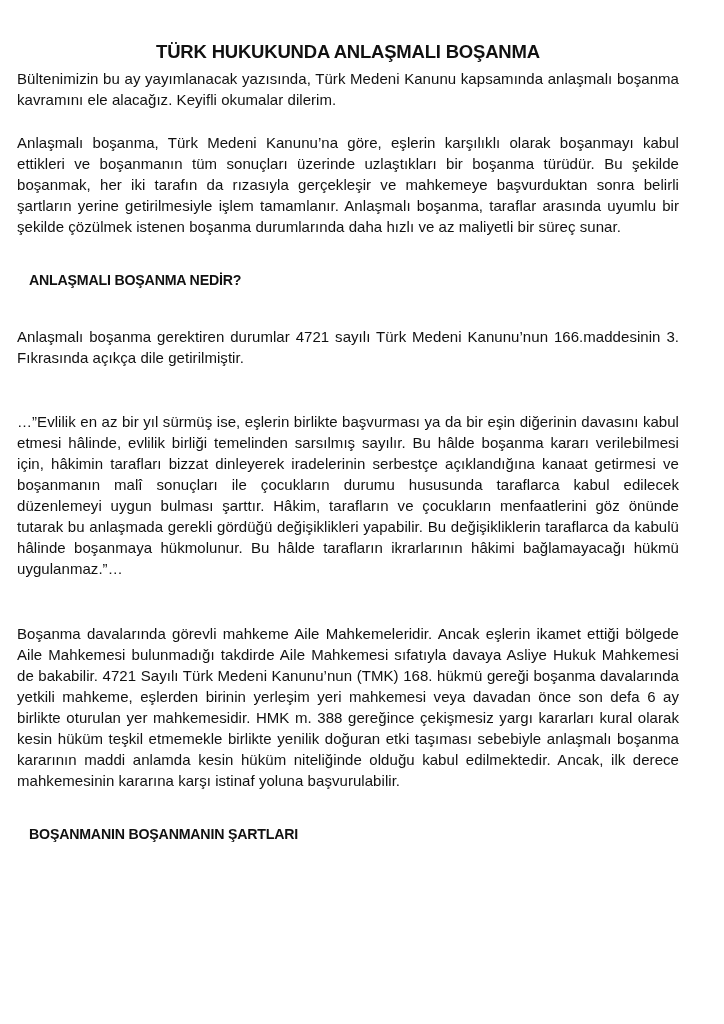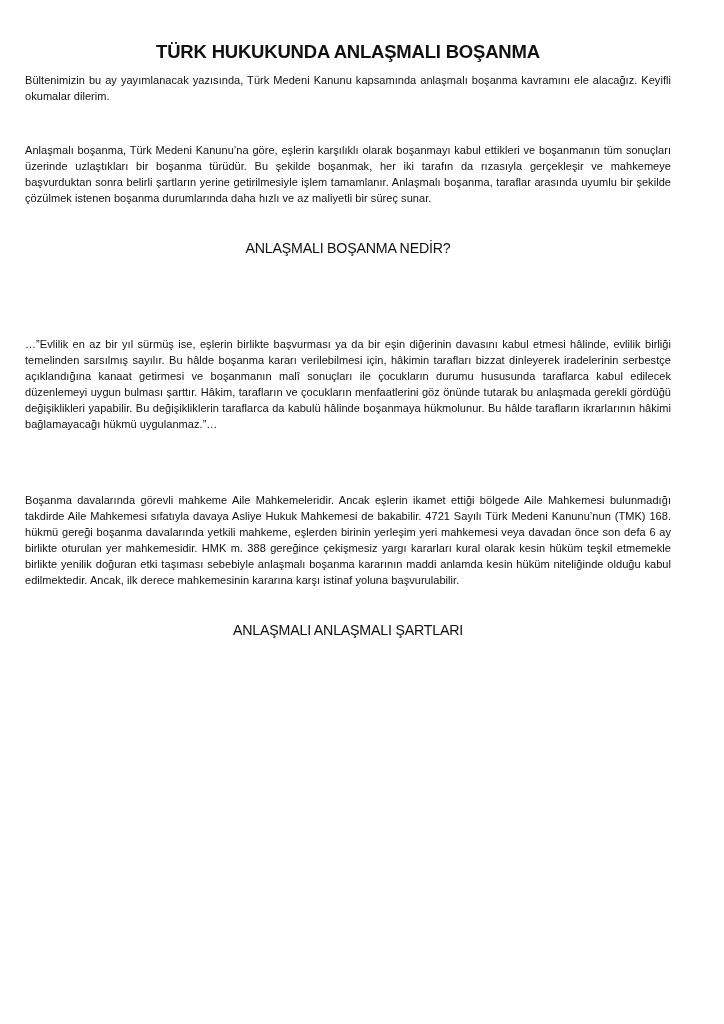--- a/index.html
+++ b/index.html
@@ -22,61 +22,61 @@
     }
     .title {
       text-align: center;
       font-weight: bold;
       font-size: 18.5px;
       line-height: 24px;
       margin: 0 0 4px 0;
       letter-spacing: -0.2px;
     }
     .para {
-      font-size: 11px;
-      line-height: 16px;
+      font-size: 15px;
+      line-height: 21px;
       text-align: justify;
-      margin: 8px;
+      margin: 0;
       letter-spacing: 0.05px;
     }
     .gap { height: 21.7px; }
     .heading {
-      text-align: center;
-      font-weight: normal;
+      font-weight: bold;
       font-size: 14.2px;
       line-height: 21.7px;
-      margin: 3px;
+      margin: 12px;
       letter-spacing: -0.2px;
     }
   </style>
 </head>
 <body>
 
 <div class="page">
   <h1 class="title">TÜRK HUKUKUNDA ANLAŞMALI BOŞANMA</h1>
 
   <p class="para">Bültenimizin bu ay yayımlanacak yazısında, Türk Medeni Kanunu kapsamında anlaşmalı boşanma kavramını ele alacağız. Keyifli okumalar dilerim.</p>
   <div class="gap"></div>
 
   <p class="para">Anlaşmalı boşanma, Türk Medeni Kanunu’na göre, eşlerin karşılıklı olarak boşanmayı kabul ettikleri ve boşanmanın tüm sonuçları üzerinde uzlaştıkları bir boşanma türüdür. Bu şekilde boşanmak, her iki tarafın da rızasıyla gerçekleşir ve mahkemeye başvurduktan sonra belirli şartların yerine getirilmesiyle işlem tamamlanır. Anlaşmalı boşanma, taraflar arasında uyumlu bir şekilde çözülmek istenen boşanma durumlarında daha hızlı ve az maliyetli bir süreç sunar.</p>
   <div class="gap"></div>
 
   <div>
     <h2 class="heading">ANLAŞMALI BOŞANMA NEDİR?</h2>
     <div class="gap"></div>
+    <p class="para">Anlaşmalı boşanma gerektiren durumlar 4721 sayılı Türk Medeni Kanunu’nun 166.maddesinin 3. Fıkrasında açıkça dile getirilmiştir.</p>
     <div class="gap"></div>
     <div class="gap"></div>
     <p class="para">…”Evlilik en az bir yıl sürmüş ise, eşlerin birlikte başvurması ya da bir eşin diğerinin davasını kabul etmesi hâlinde, evlilik birliği temelinden sarsılmış sayılır. Bu hâlde boşanma kararı verilebilmesi için, hâkimin tarafları bizzat dinleyerek iradelerinin serbestçe açıklandığına kanaat getirmesi ve boşanmanın malî sonuçları ile çocukların durumu hususunda taraflarca kabul edilecek düzenlemeyi uygun bulması şarttır. Hâkim, tarafların ve çocukların menfaatlerini göz önünde tutarak bu anlaşmada gerekli gördüğü değişiklikleri yapabilir. Bu değişikliklerin taraflarca da kabulü hâlinde boşanmaya hükmolunur. Bu hâlde tarafların ikrarlarının hâkimi bağlamayacağı hükmü uygulanmaz.”…</p>
     <div class="gap"></div>
   </div>
 
   <div>
     <div class="gap"></div>
     <p class="para">Boşanma davalarında görevli mahkeme Aile Mahkemeleridir. Ancak eşlerin ikamet ettiği bölgede Aile Mahkemesi bulunmadığı takdirde Aile Mahkemesi sıfatıyla davaya Asliye Hukuk Mahkemesi de bakabilir. 4721 Sayılı Türk Medeni Kanunu’nun (TMK) 168. hükmü gereği boşanma davalarında yetkili mahkeme, eşlerden birinin yerleşim yeri mahkemesi veya davadan önce son defa 6 ay birlikte oturulan yer mahkemesidir. HMK m. 388 gereğince çekişmesiz yargı kararları kural olarak kesin hüküm teşkil etmemekle birlikte yenilik doğuran etki taşıması sebebiyle anlaşmalı boşanma kararının maddi anlamda kesin hüküm niteliğinde olduğu kabul edilmektedir. Ancak, ilk derece mahkemesinin kararına karşı istinaf yoluna başvurulabilir.</p>
     <div class="gap"></div>
   </div>
 
   <div>
-    <h2 class="heading">ANLAŞMALI ANLAŞMALI ŞARTLARI</h2>
+    <h2 class="heading">BOŞANMANIN BOŞANMANIN ŞARTLARI</h2>
     <div class="gap"></div>
     <div class="gap"></div>
   </div>
 </div>
 
 </body></html>

